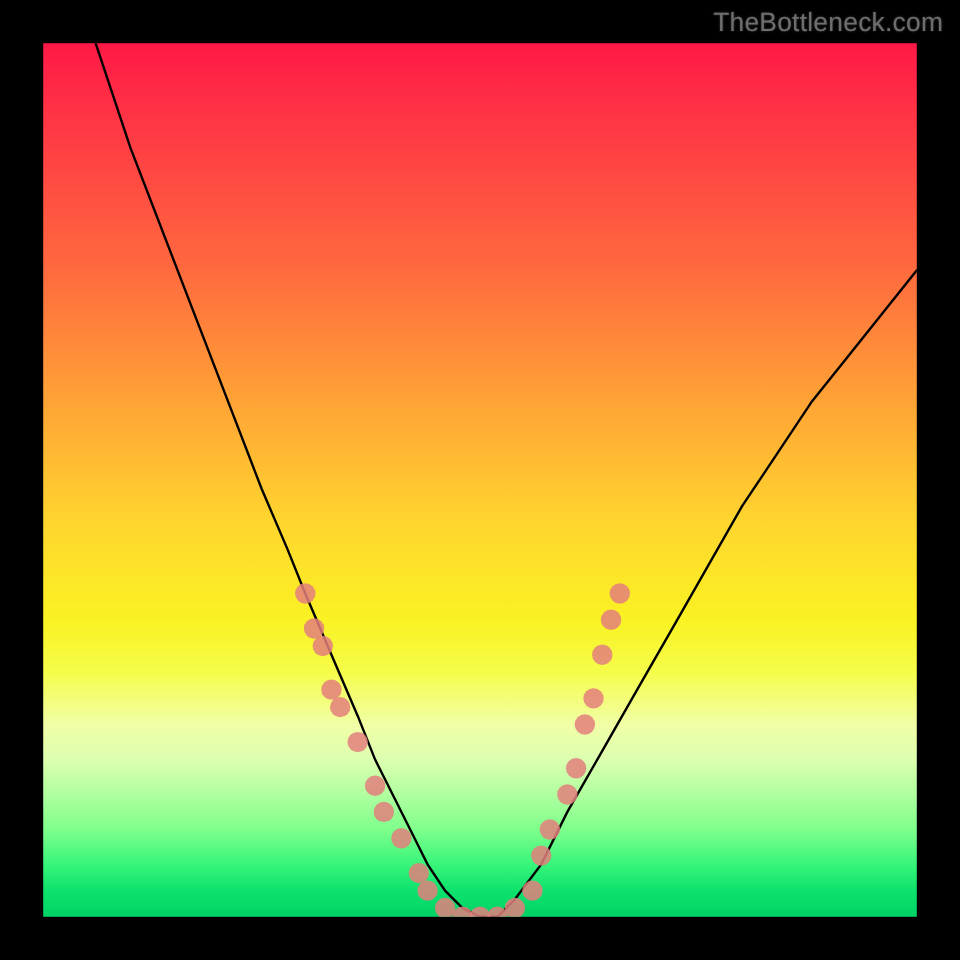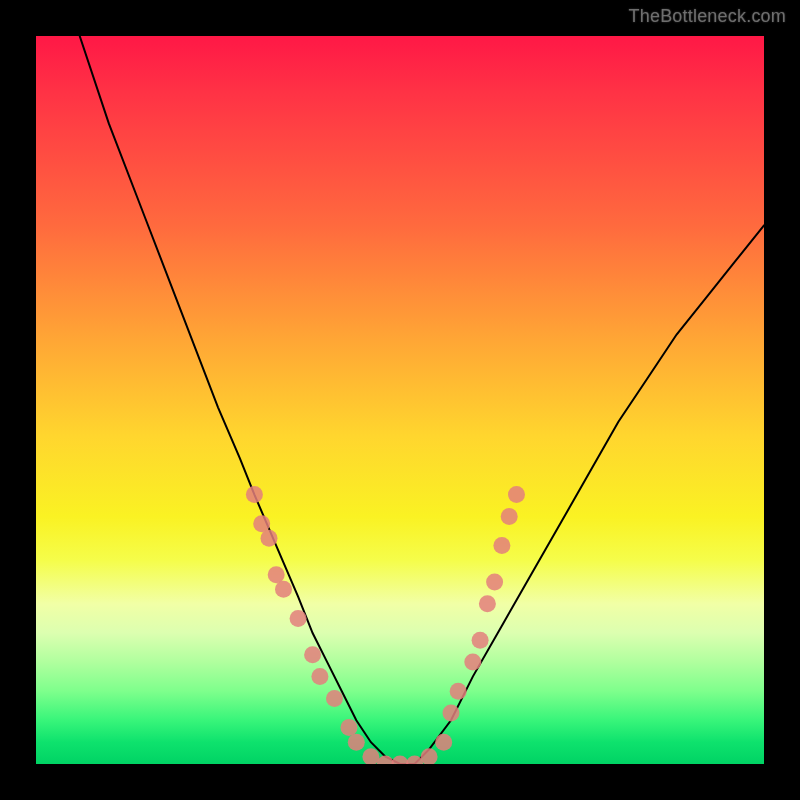--- a/index.html
+++ b/index.html
@@ -38,21 +38,21 @@
       #38f57a 94%,
       #0ee26d 97%,
       #00d364 100%
     );
   }
   .watermark {
     position: absolute;
     top: 6px;
     right: 14px;
     color: #6e6e6e;
-    font-size: 18px;
+    font-size: 22px;
     letter-spacing: 0.2px;
     font-weight: 500;
     text-shadow: 0 0 2px rgba(255,255,255,0.25);
   }
   svg {
     position: absolute;
     inset: 0;
   }
 </style>
 </head>

